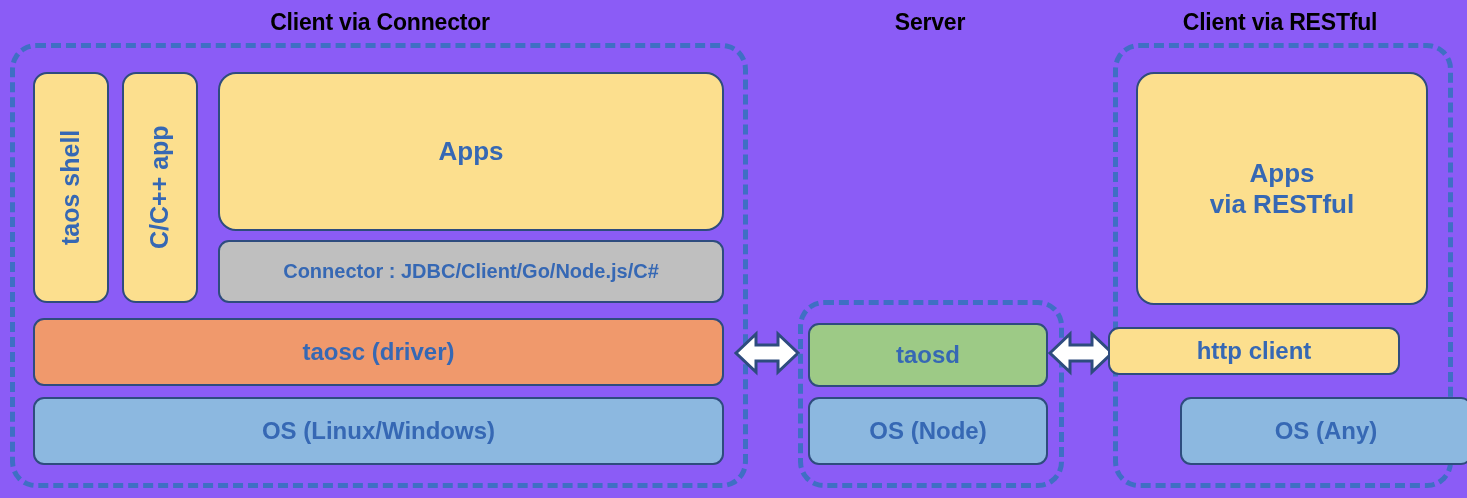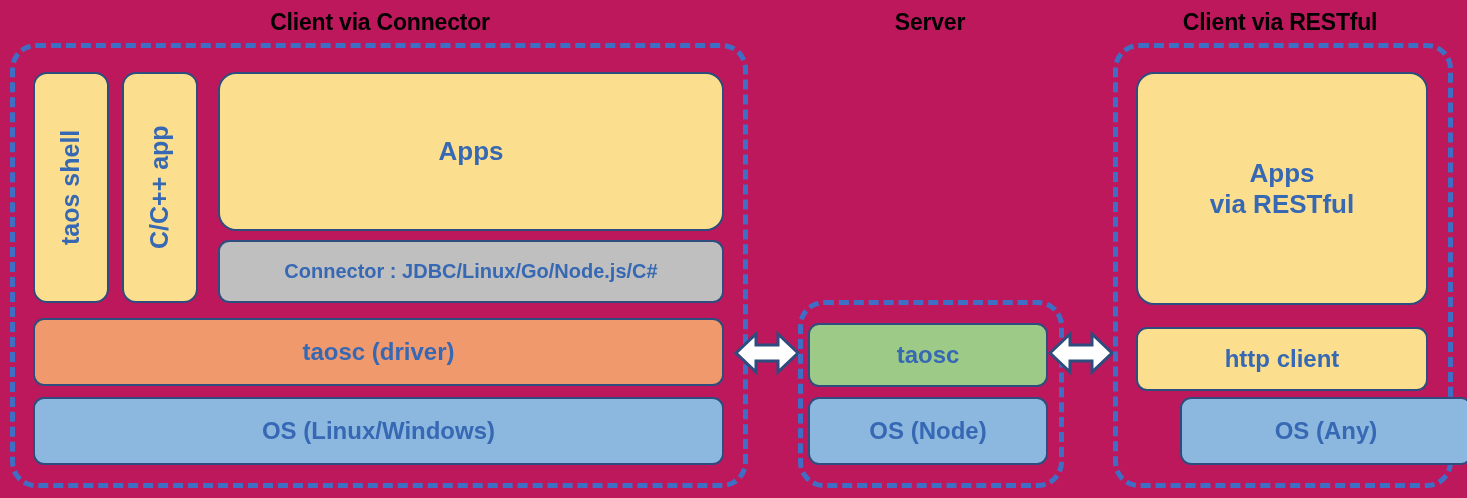--- a/index.html
+++ b/index.html
@@ -7,21 +7,21 @@
     padding: 0;
     background: #ffffff;
   }
   body {
     font-family: "Liberation Sans", sans-serif;
   }
   #canvas {
     position: relative;
     width: 1467px;
     height: 498px;
-    background: #be185d;
+    background: #8b5cf6;
     overflow: hidden;
   }
 
   
   .section-title {
     position: absolute;
     font-weight: bold;
     font-size: 23px;
     color: #000000;
     text-align: center;
@@ -84,46 +84,46 @@
   <div class="section-title" style="left:795px; top:9px; width:270px;">Server</div>
 
   <div class="dashed-group" style="left:10px; top:43px; width:738px; height:445px;"></div>
 
   <div class="node vertical fill-yellow" style="left:33px; top:72px; width:76px; height:231px; font-size:25px;">taos shell</div>
 
   <div class="node vertical fill-yellow" style="left:122px; top:72px; width:76px; height:231px; font-size:25px;">C/C++ app</div>
 
   <div class="node big-radius fill-yellow" style="left:218px; top:72px; width:506px; height:159px; font-size:26px;">Apps</div>
 
-  <div class="node fill-gray" style="left:218px; top:240px; width:506px; height:63px; font-size:20px;">Connector : JDBC/Linux/Go/Node.js/C#</div>
+  <div class="node fill-gray" style="left:218px; top:240px; width:506px; height:63px; font-size:20px;">Connector : JDBC/Client/Go/Node.js/C#</div>
 
   <div class="node fill-blue" style="left:33px; top:397px; width:691px; height:68px; font-size:24px;">OS (Linux/Windows)</div>
 
   <div class="node fill-orange" style="left:33px; top:318px; width:691px; height:68px; font-size:24px;">taosc (driver)</div>
 
   <div class="arrow" style="left:734px; top:325px;">
     <svg width="66" height="56" viewBox="0 0 66 56">
       <polygon points="2,28 22,9 22,20 44,20 44,9 64,28 44,47 44,36 22,36 22,47" fill="#FFFFFF" stroke="#2E4C7E" stroke-width="3" stroke-linejoin="miter"></polygon>
     </svg>
   </div>
 
   <div class="dashed-group" style="left:798px; top:300px; width:266px; height:188px;"></div>
 
-  <div class="node fill-green" style="left:808px; top:323px; width:240px; height:64px; font-size:24px;">taosc</div>
+  <div class="node fill-green" style="left:808px; top:323px; width:240px; height:64px; font-size:24px;">taosd</div>
 
   <div class="node fill-blue" style="left:808px; top:397px; width:240px; height:68px; font-size:24px;">OS (Node)</div>
 
   <div class="arrow" style="left:1048px; top:325px;">
     <svg width="66" height="56" viewBox="0 0 66 56">
       <polygon points="2,28 22,9 22,20 44,20 44,9 64,28 44,47 44,36 22,36 22,47" fill="#FFFFFF" stroke="#2E4C7E" stroke-width="3" stroke-linejoin="miter"></polygon>
     </svg>
   </div>
 
   <div class="dashed-group" style="left:1113px; top:43px; width:340px; height:445px;"></div>
 
   <div class="node big-radius fill-yellow" style="left:1136px; top:72px; width:292px; height:233px; font-size:26px;">Apps
 via RESTful</div>
 
-  <div class="node fill-yellow" style="left:1136px; top:327px; width:292px; height:64px; font-size:24px;">http client</div>
+  <div class="node fill-yellow" style="left:1108px; top:327px; width:292px; height:48px; font-size:24px;">http client</div>
 
   <div class="node fill-blue" style="left:1180px; top:397px; width:292px; height:68px; font-size:24px;">OS (Any)</div>
 
 </div>
 
 </body></html>

